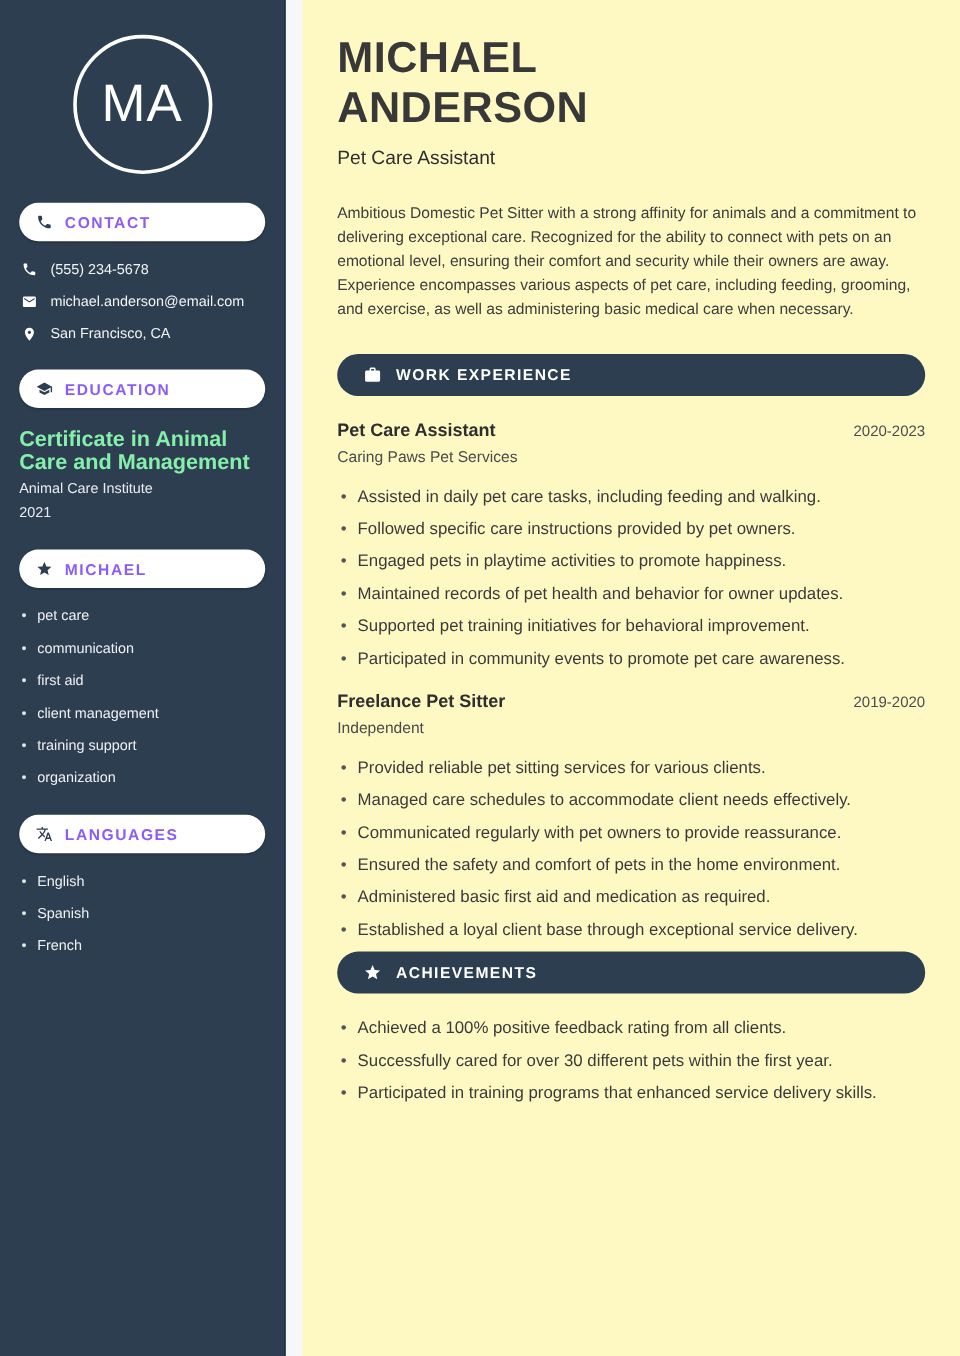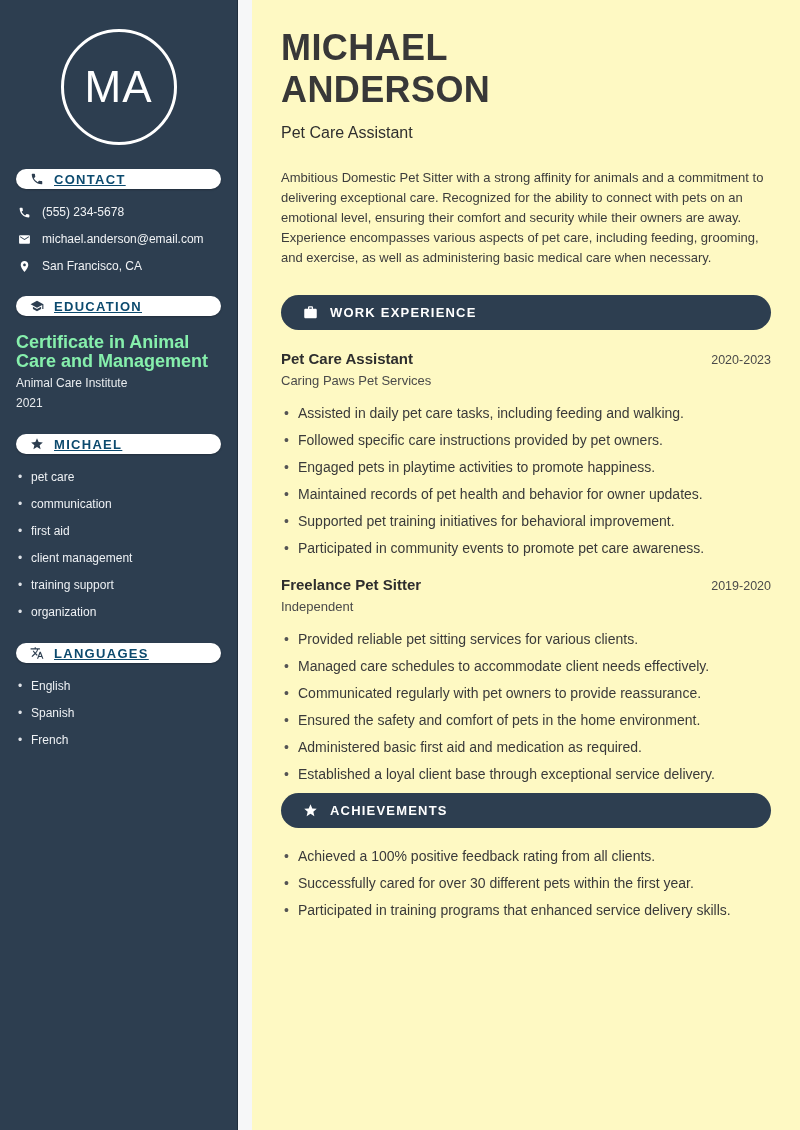--- a/index.html
+++ b/index.html
@@ -36,33 +36,32 @@
     justify-content: center;
   }
   .avatar-initials {
     font-size: 44px;
     font-weight: 500;
     letter-spacing: 1px;
     color: #ffffff;
   }
   .side-pill {
     margin: 0 16px;
-    height: 20px;
+    height: 32px;
     background: #ffffff;
-    color: #0c4a6e;
+    color: #8b5cf6;
     border-radius: 16px;
     display: flex;
     align-items: center;
     gap: 10px;
     padding: 0 14px;
     font-size: 13px;
     font-weight: bold;
     letter-spacing: 1.3px;
     box-shadow: 0 1px 2px rgba(0,0,0,0.25);
-    text-decoration: underline;
   }
   .side-pill svg { width: 14px; height: 14px; fill: #2d3e50; flex: 0 0 auto; }
   .pill-contact   { margin-top: 24px; }
   .pill-education { margin-top: 23px; }
   .pill-skills    { margin-top: 24px; }
   .pill-languages { margin-top: 24px; }
 
   .contact-list { margin: 16px 16px 0 18px; }
   .contact-row {
     display: flex;

